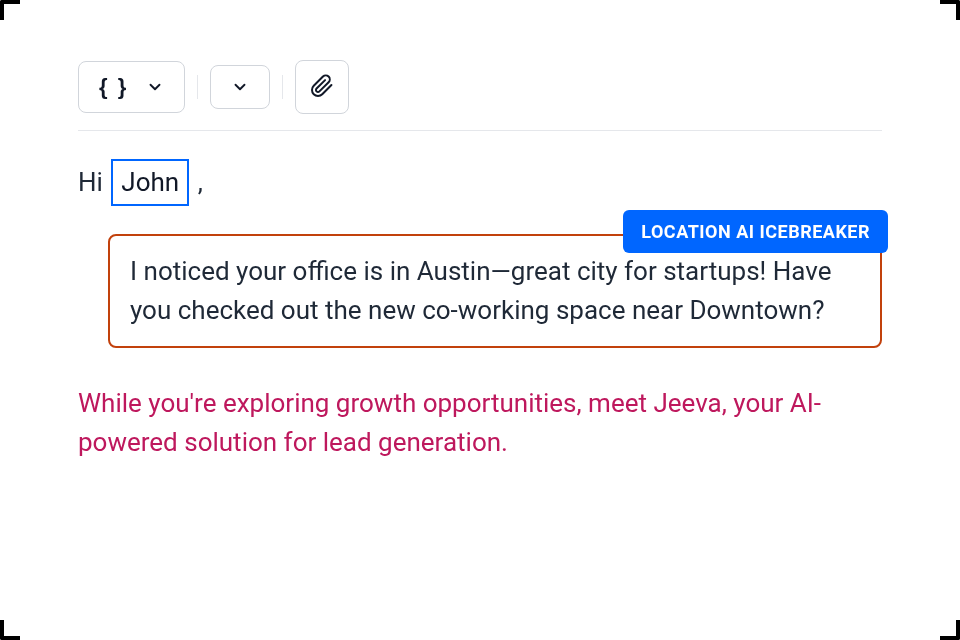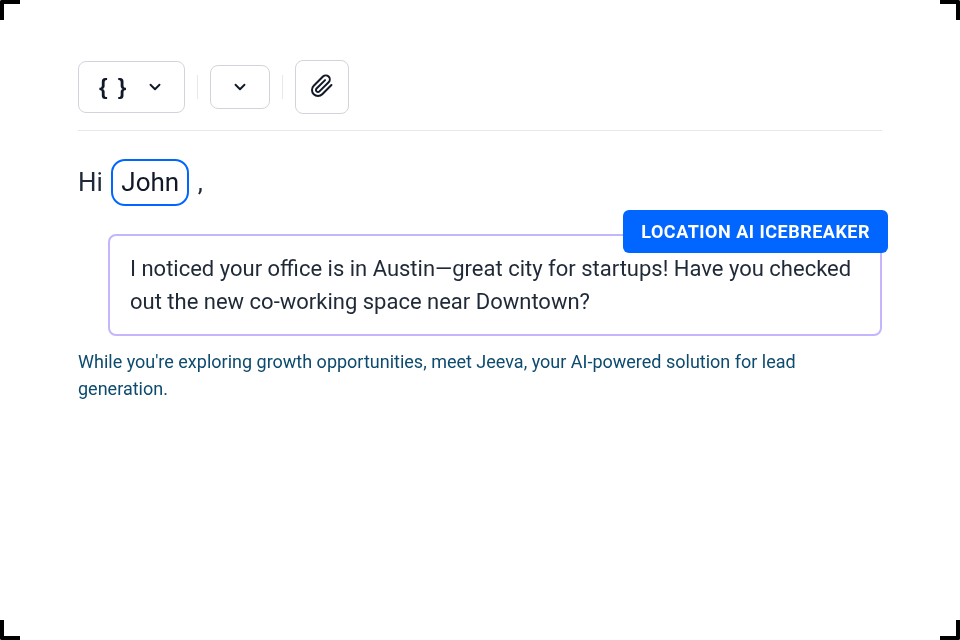--- a/index.html
+++ b/index.html
@@ -70,49 +70,49 @@
     }
 
     .hr { height: 1px; background: #e5e7eb; margin-bottom: 28px; }
 
     .composer { font-size: 26px; line-height: 1.5; color: #1f2937; }
     .greeting { margin-bottom: 28px; }
     .var-chip {
       display: inline-block;
       padding: 2px 8px;
       border: 2px solid #0066ff;
-      border-radius: 14px;
+      border-radius: 0;
       color: #111827;
       margin: 0 2px;
     }
 
-    .icebreaker-wrap { position: relative; margin-bottom: 12px; padding-left: 30px; }
+    .icebreaker-wrap { position: relative; margin-bottom: 36px; padding-left: 30px; }
     .icebreaker-tag {
       position: absolute;
       top: -24px;
       right: -6px;
       background: #0066ff;
       color: #fff;
       font-size: 18px;
       font-weight: 700;
       letter-spacing: 0.5px;
       padding: 8px 18px;
       border-radius: 6px;
       text-transform: uppercase;
     }
     .icebreaker-box {
-      border: 2px solid #c4b5fd;
+      border: 2px solid #c2410c;
       border-radius: 8px;
       padding: 16px 20px;
-      font-size: 22px;
+      font-size: 26px;
       line-height: 1.5;
       color: #1f2937;
       background: #fff;
     }
-    .followup { font-size: 18px; line-height: 1.5; color: #0c4a6e; }
+    .followup { font-size: 26px; line-height: 1.5; color: #be185d; }
   </style>
 </head>
 <body>
 
 <div class="crop-marks">
   <span class="tl"></span>
     <span class="tr"></span>
     <span class="bl"></span>
     <span class="br"></span>
 </div>

